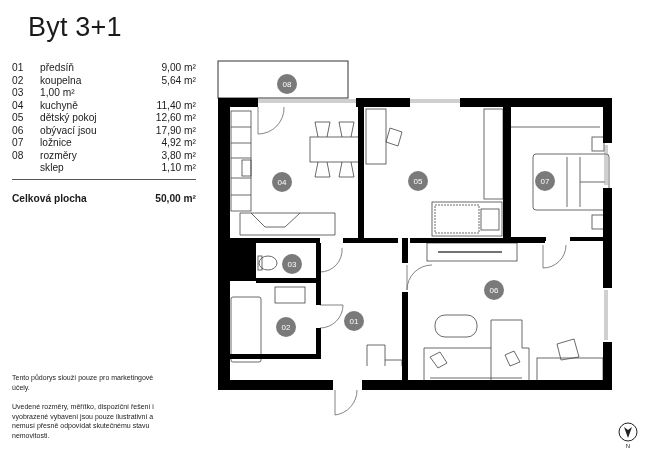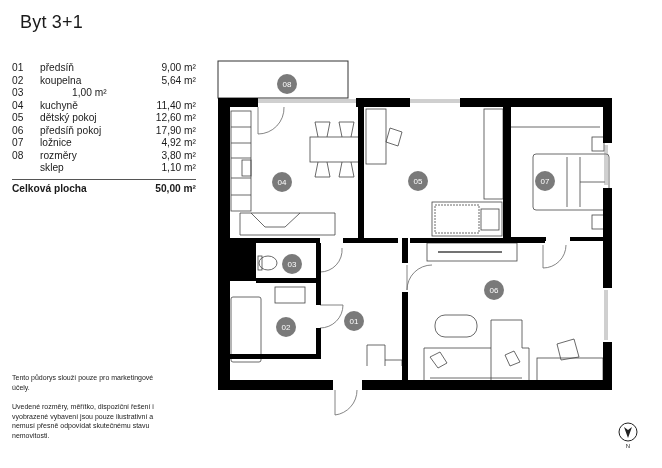--- a/index.html
+++ b/index.html
@@ -1,27 +1,27 @@
 <!DOCTYPE html>
 <html><head>
   <meta charset="utf-8">
   <style>
     html, body { margin: 0; padding: 0; }
     body {
       width: 662px; height: 468px; background: #ffffff; position: relative; overflow: hidden;
       font-family: "Liberation Sans", sans-serif; color: #1a1a1a;
     }
-    .title { position: absolute; left: 20px; top: 12px; font-size: 18px; font-weight: 400; letter-spacing: 0.2px; }
+    .title { position: absolute; left: 28px; top: 12px; font-size: 27px; font-weight: 400; letter-spacing: 0.2px; }
     .rooms { position: absolute; left: 12px; top: 62px; width: 184px; font-size: 10.2px; }
     .room-row { display: flex; height: 12.5px; line-height: 12.5px; }
     .room-no { width: 28px; }
     .room-name { flex: 1; }
-    .room-area { text-align: right; margin-left: 32px; }
+    .room-area { text-align: right; }
     .total-sep { border-top: 1px solid #555; margin-top: 4px; }
-    .total-row { display: flex; font-weight: 700; font-size: 10.2px; margin-top: 3px; }
+    .total-row { display: flex; font-weight: 700; font-size: 10.2px; margin-top: 13px; }
     .total-row .lbl { flex: 1; }
     .note { position: absolute; left: 12px; font-size: 7px; line-height: 9.6px; color: #222; width: 150px; }
     .note1 { top: 373px; }
     .note2 { top: 402px; }
     svg.plan { position: absolute; left: 0; top: 0; }
     .badge-text { font-family: "Liberation Sans", sans-serif; font-size: 8px; fill: #ffffff; text-anchor: middle; dominant-baseline: central; }
     .compass { position: absolute; left: 616px; top: 420px; }
   </style>
 </head>
 <body>
@@ -48,21 +48,21 @@
       <span class="room-name">kuchyně</span>
       <span class="room-area">11,40 m²</span>
     </div>
   <div class="room-row">
       <span class="room-no">05</span>
       <span class="room-name">dětský pokoj</span>
       <span class="room-area">12,60 m²</span>
     </div>
   <div class="room-row">
       <span class="room-no">06</span>
-      <span class="room-name">předsíň pokoj</span>
+      <span class="room-name">obývací jsou</span>
       <span class="room-area">17,90 m²</span>
     </div>
   <div class="room-row">
       <span class="room-no">07</span>
       <span class="room-name">ložnice</span>
       <span class="room-area">4,92 m²</span>
     </div>
   <div class="room-row">
       <span class="room-no">08</span>
       <span class="room-name">rozměry</span>

